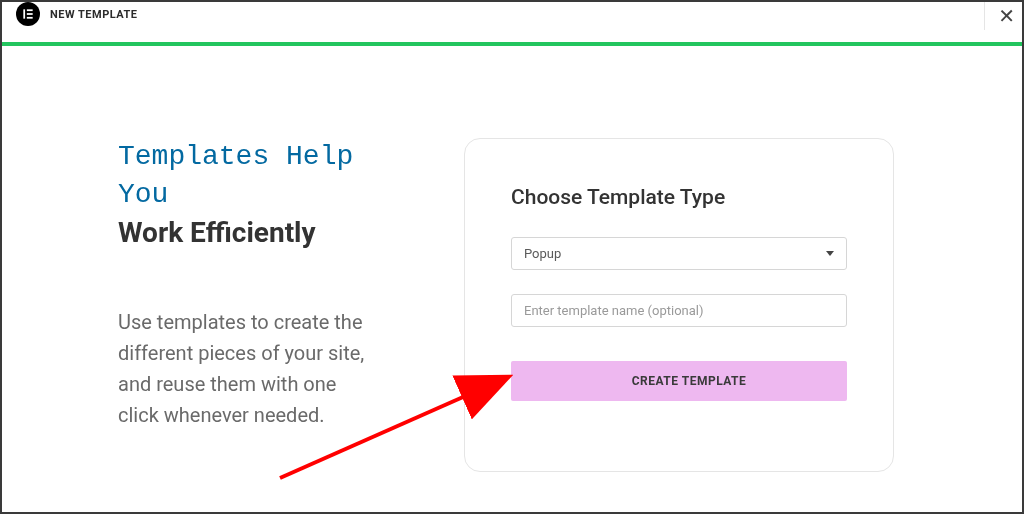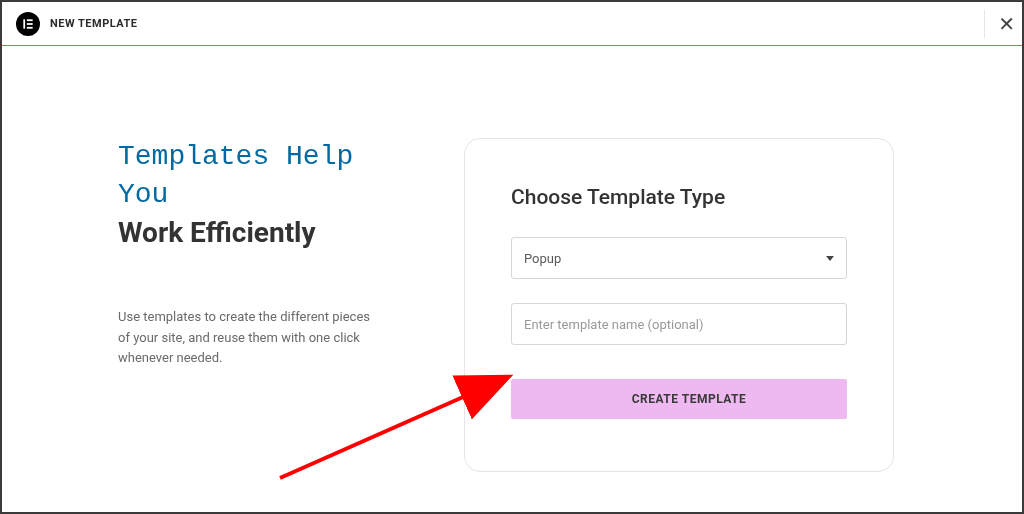--- a/index.html
+++ b/index.html
@@ -1,22 +1,22 @@
 <!DOCTYPE html>
 <html><head>
 <meta charset="utf-8">
 <style>
   * { box-sizing: border-box; margin: 0; padding: 0; }
   html, body { width: 1024px; height: 514px; font-family: -apple-system, BlinkMacSystemFont, "Segoe UI", Roboto, Helvetica, Arial, sans-serif; background: #fff; overflow: hidden; }
   .outer-frame { width: 1024px; height: 514px; border: 2px solid #3a3a3a; position: relative; background: #fff; }
   .header-bar {
     height: 44px;
-    border-bottom: 1px solid #22c55e;
-    display: flex;
-    align-items: center;
+    border-bottom: 4px solid #22c55e;
+    display: flex;
+    align-items: flex-start;
     padding: 0 14px;
     justify-content: space-between;
     background: #fff;
   }
   .header-left { display: flex; align-items: center; gap: 10px; }
   .logo-circle {
     width: 24px; height: 24px;
     border-radius: 50%;
     background: #000;
     color: #fff;
@@ -64,21 +64,21 @@
     font-family: Liberation Mono, monospace;
   }
   .left-title-line2 {
     font-size: 28px;
     font-weight: 700;
     color: #333;
     line-height: 1.35;
     margin-bottom: 56px;
   }
   .left-desc {
-    font-size: 13px;
+    font-size: 20px;
     color: #6a6a6a;
     line-height: 1.55;
     max-width: 260px;
   }
   .form-card {
     flex: 0 0 430px;
     border: 1px solid #e5e5e5;
     border-radius: 16px;
     padding: 46px 46px 44px 46px;
     background: #fff;
@@ -90,21 +90,21 @@
     margin-bottom: 28px;
   }
   .field-label {
     font-size: 13px;
     color: #6a6a6a;
     margin-bottom: 10px;
   }
   .field-wrap { margin-bottom: 24px; }
   .select-box, .text-input {
     width: 100%;
-    height: 42px;
+    height: 33px;
     border: 1px solid #d6d6d6;
     border-radius: 3px;
     padding: 0 12px;
     font-size: 13px;
     color: #5a5a5a;
     background: #fff;
     font-family: inherit;
   }
   .select-box {
     position: relative;

